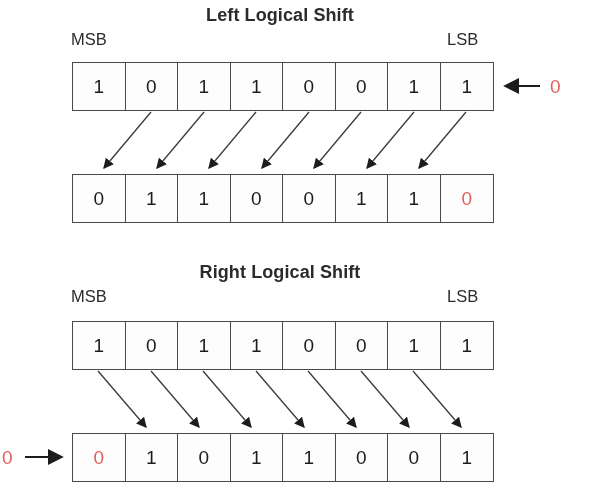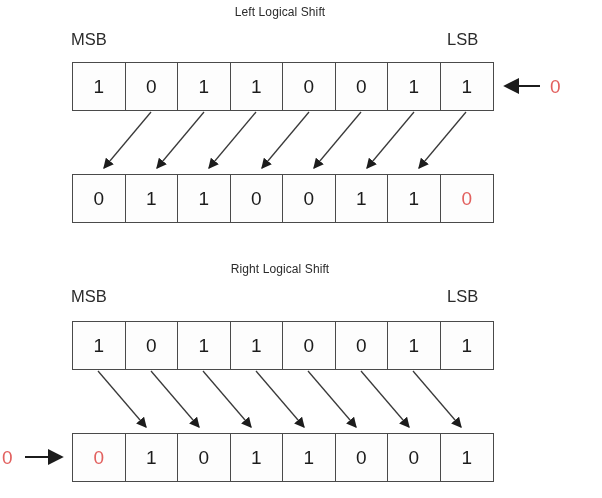--- a/index.html
+++ b/index.html
@@ -27,24 +27,25 @@
     position: absolute;
     left: 0;
     width: 602px;
   }
 
   .title {
     position: absolute;
     left: 0;
     width: 560px;
     text-align: center;
-    font-size: 12px;
+    font-size: 18px;
     letter-spacing: 0.1px;
     color: #2b2b2b;
     white-space: nowrap;
+    font-weight: bold;
   }
 
   .msb-label, .lsb-label {
     position: absolute;
     font-size: 16.5px;
     color: #2b2b2b;
     white-space: nowrap;
     text-align: right;
   }
   .msb-label { left: 71px; }

